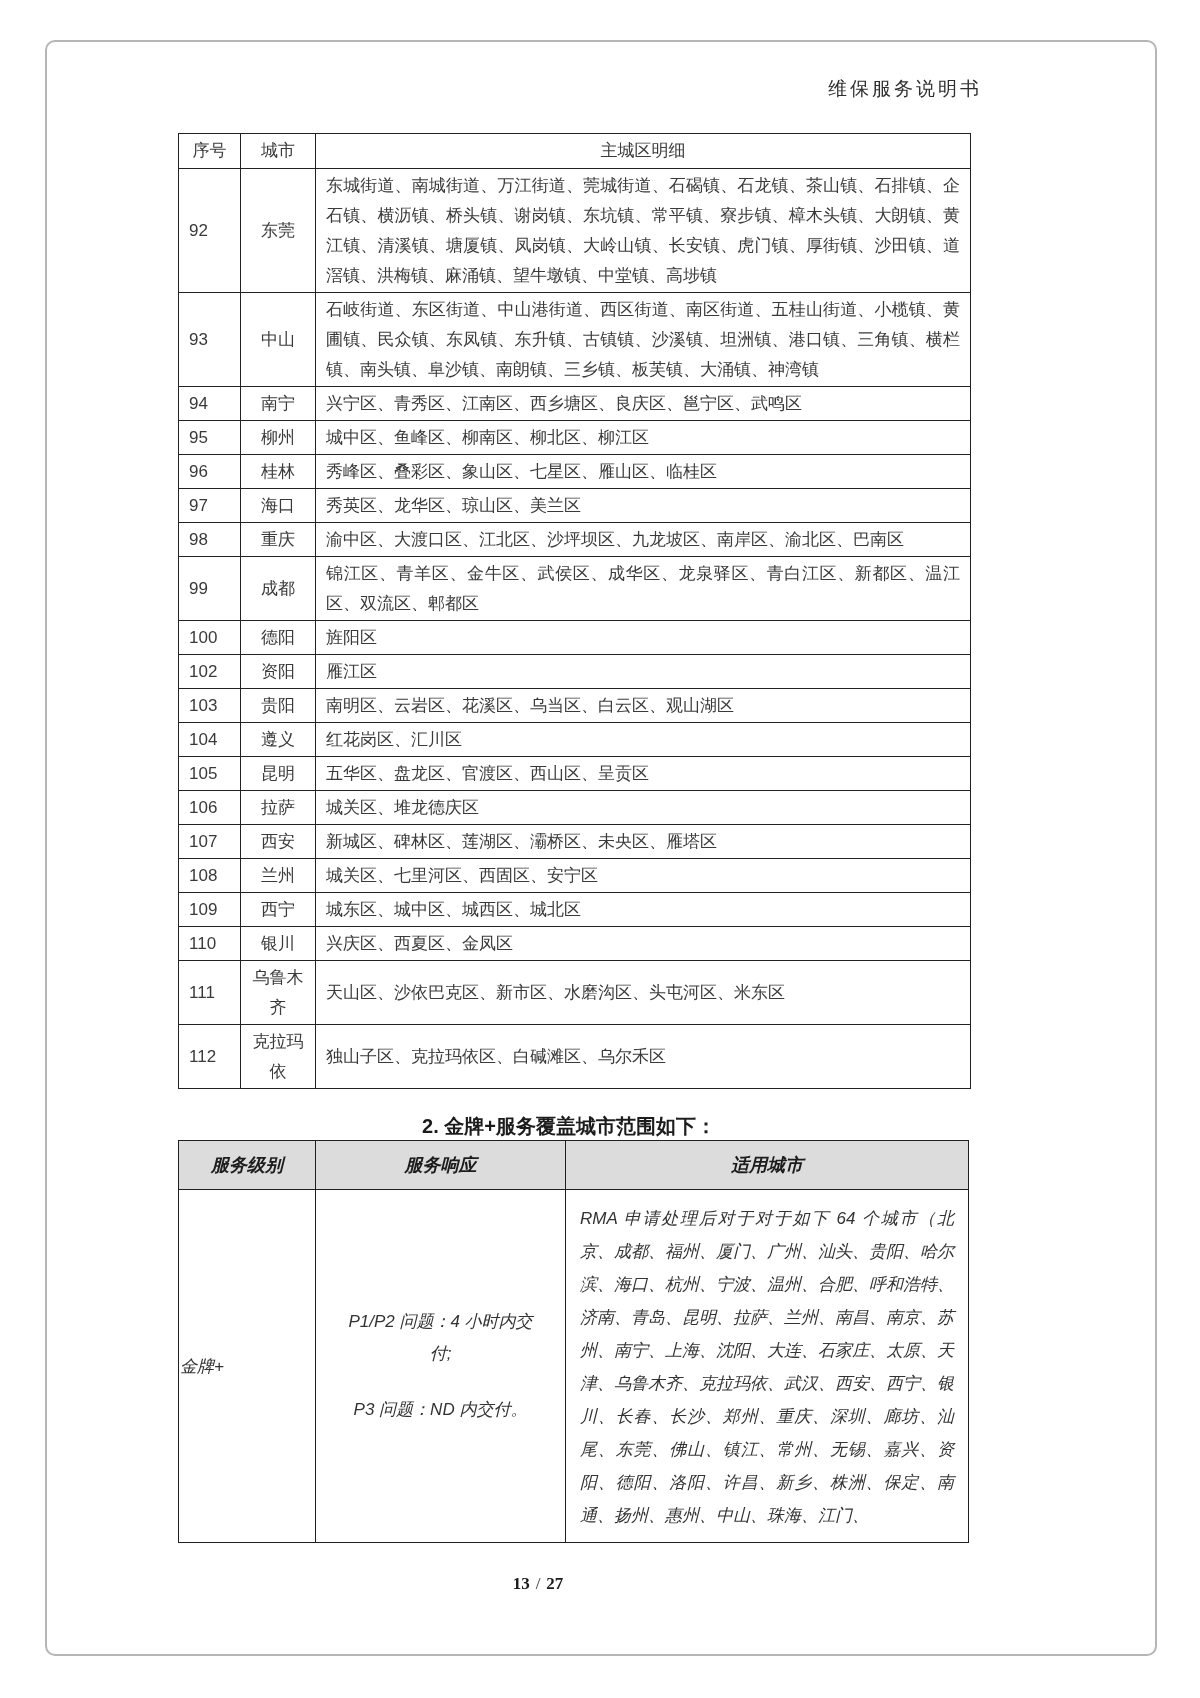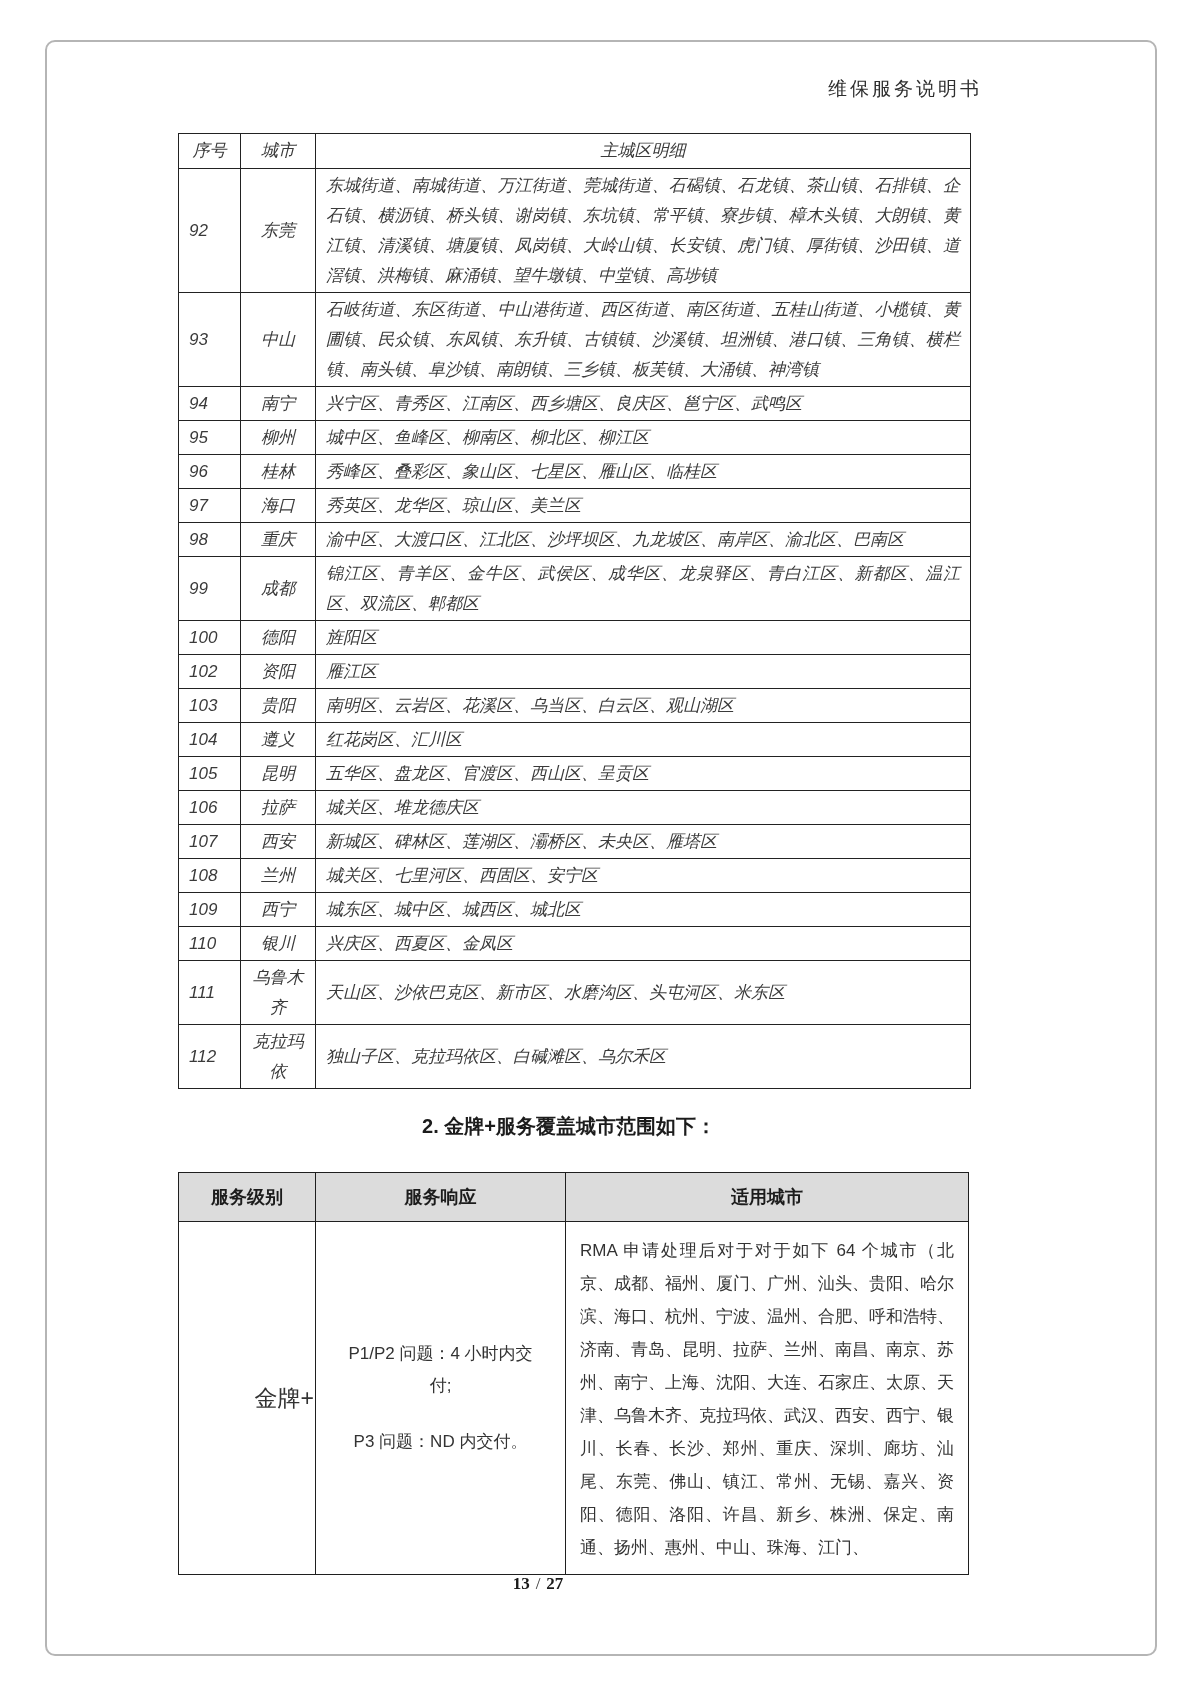--- a/index.html
+++ b/index.html
@@ -32,21 +32,20 @@
     left: 178px; top: 133px;
     width: 792px;
   }
   
   table.city-table {
     border-collapse: collapse;
     width: 792px;
     table-layout: fixed;
     font-size: 17px;
     color: #3a3a3a;
-    font-style: italic;
   }
   table.city-table th, table.city-table td {
     border: 1.3px solid #222222;
     line-height: 30px;
     padding: 1.5px 10px;
     vertical-align: middle;
     word-break: break-all;
   }
   table.city-table th {
     font-weight: normal;
@@ -65,42 +64,42 @@
     font-size: 20px;
     font-weight: bold;
     color: #1c1c1c;
     text-align: center;
   }
   
   table.service-table {
     border-collapse: collapse;
     width: 790px;
     table-layout: fixed;
-    margin-top: 32px;
     font-size: 17px;
     color: #333333;
+    font-style: italic;
   }
   table.service-table th, table.service-table td {
     border: 1.6px solid #1f1f1f;
     vertical-align: middle;
   }
   table.service-table th {
     background: #dcdcdc;
     font-weight: bold;
     font-size: 18px;
     text-align: center;
     padding: 12px 4px;
     color: #1c1c1c;
   }
   .col-level { width: 137px; }
   .col-resp  { width: 250px; }
   .col-cities{ width: 403px; }
   td.s-level {
-    text-align: right;
-    font-size: 23px;
+    text-align: left;
+    font-size: 17px;
   }
   td.s-resp { padding: 12px 26px; }
   td.s-resp p {
     margin: 0;
     text-align: center;
     line-height: 32px;
   }
   td.s-resp p.first { margin-bottom: 24px; }
   td.s-cities {
     vertical-align: top;

